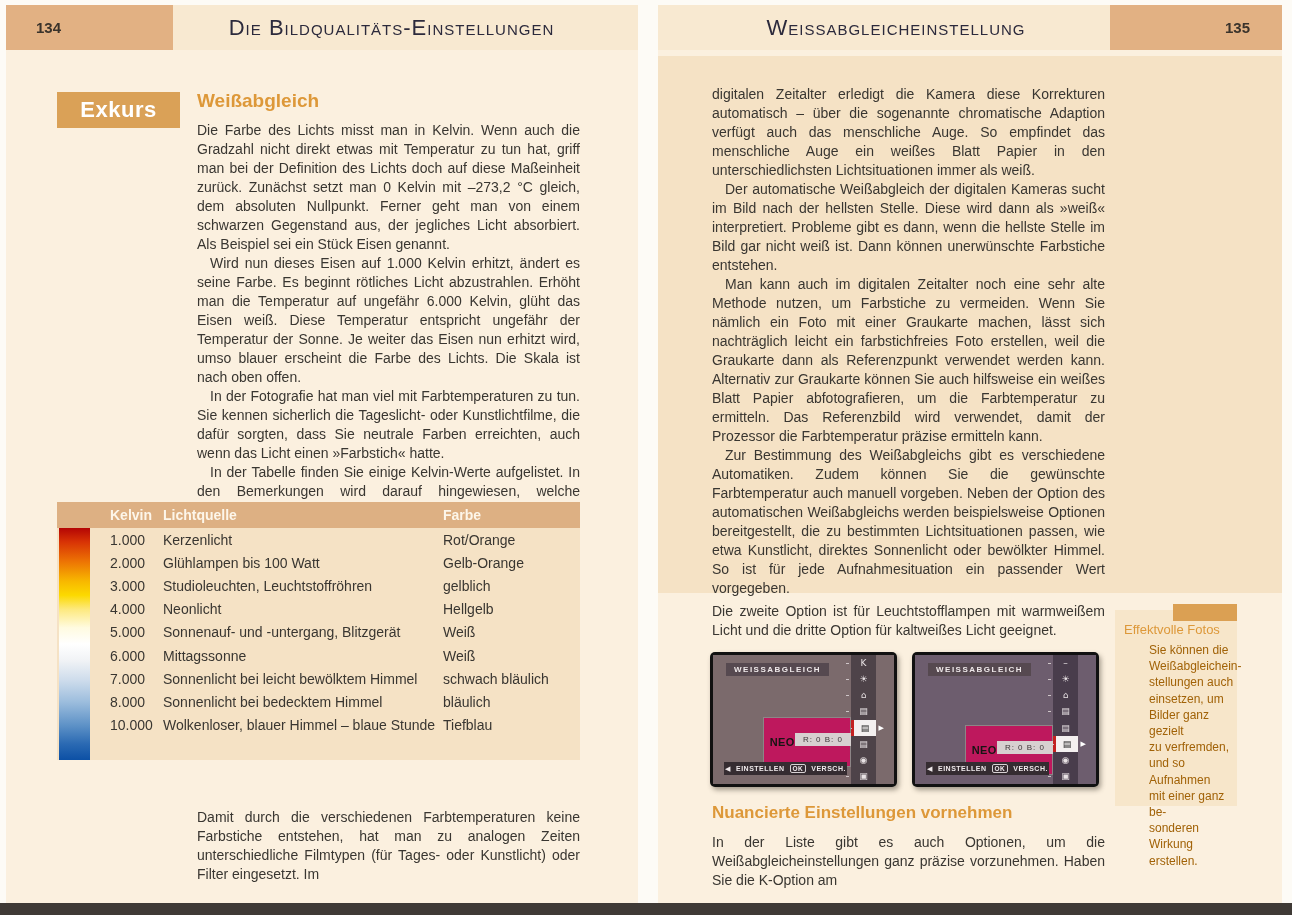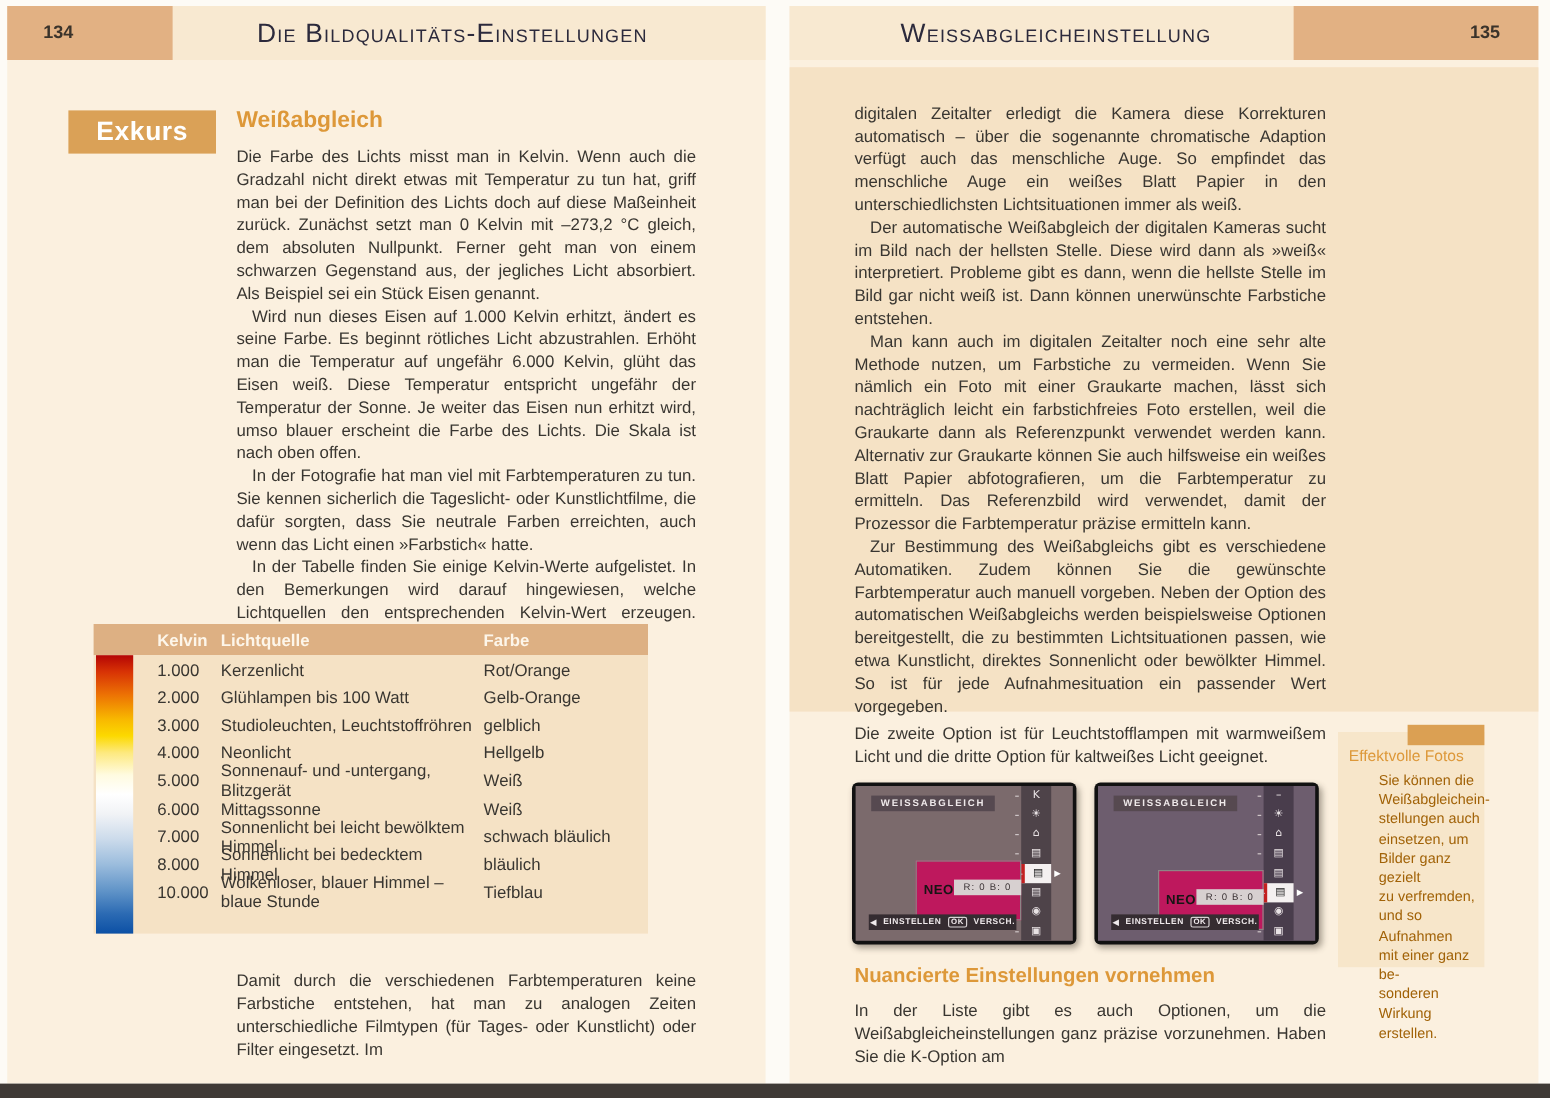--- a/index.html
+++ b/index.html
@@ -5,40 +5,40 @@
   * { margin:0; padding:0; box-sizing:border-box; }
   body { font-family:"Liberation Sans", sans-serif; background:#ffffff; }
   .spread { position:relative; width:1292px; height:915px; background:#fdfbf6; outline:1px solid #b8b2a8; overflow:hidden; }
 
   .page { position:absolute; top:5px; height:898px; background:#fbf0df; }
   .page-left  { left:6px;   width:632px; }
   .page-right { left:658px; width:624px; }
 
   
   .runhead { position:absolute; top:0; left:0; right:0; height:45px; display:flex; }
-  .pagenum-block { width:138px; background:#e2b183; display:flex; align-items:center; }
+  .pagenum-block { width:167px; background:#e2b183; display:flex; align-items:center; }
   .pagenum-block .num { font-size:15px; font-weight:bold; color:#3a332b; padding:0 0 0 30px; }
-  .page-right .pagenum-block { width:204px; justify-content:flex-end; }
+  .page-right .pagenum-block { width:172px; justify-content:flex-end; }
   .page-right .pagenum-block .num { padding:0 32px 0 0; }
   .title-block { flex:1; background:#f8e9d1; display:flex; align-items:center; justify-content:center; }
   .runtitle { font-variant:small-caps; font-size:22px; letter-spacing:1px; color:#2c2a3c; }
   .page-left .title-block { padding-right:28px; }
   .page-right .title-block { padding-left:24px; }
 
   
   .exkurs-label { position:absolute; left:51px; top:87px; width:123px; height:36px; background:#daa157;
                   display:flex; align-items:center; justify-content:center;
                   color:#ffffff; font-weight:bold; font-size:22px; letter-spacing:.5px; }
   .col-left { position:absolute; left:191px; top:85px; width:383px; }
   h2.orange { color:#dd9839; font-size:19px; font-weight:bold; margin-bottom:9px; }
   .flowtext p { font-size:14px; line-height:19px; color:#393631; text-align:justify; }
   .flowtext p.ind { text-indent:13px; }
 
   
-  .kelvin-table { position:absolute; left:51px; top:515px; width:462px;margin-left:21px; }
+  .kelvin-table { position:absolute; left:51px; top:497px; width:523px; }
   .kt-head { height:26px; background:#ddb083; display:flex; align-items:center;
              color:#fdf6ea; font-weight:bold; font-size:14px; }
   .kt-body { position:relative; background:#f5e2c5; height:232px; }
   .kt-gradient { position:absolute; left:2px; top:0; bottom:0; width:31px;
        background:linear-gradient(180deg,#b40505 0%,#d83305 6%,#ec7004 14%,#f8b800 23%,#fcd900 29%,
        #fde97e 35%,#fffbe0 43%,#ffffff 50%,#f1f3f6 57%,#ccdbeb 66%,#9cbddd 75%,#5e92c7 85%,#2b6ab3 93%,#0c50a5 100%); }
   .kt-row { display:flex; height:23.2px; align-items:center; font-size:14px; color:#393631; }
   .cell-k { width:53px; margin-left:53px; }
   .cell-q { flex:1; }
   .cell-f { width:137px; }

